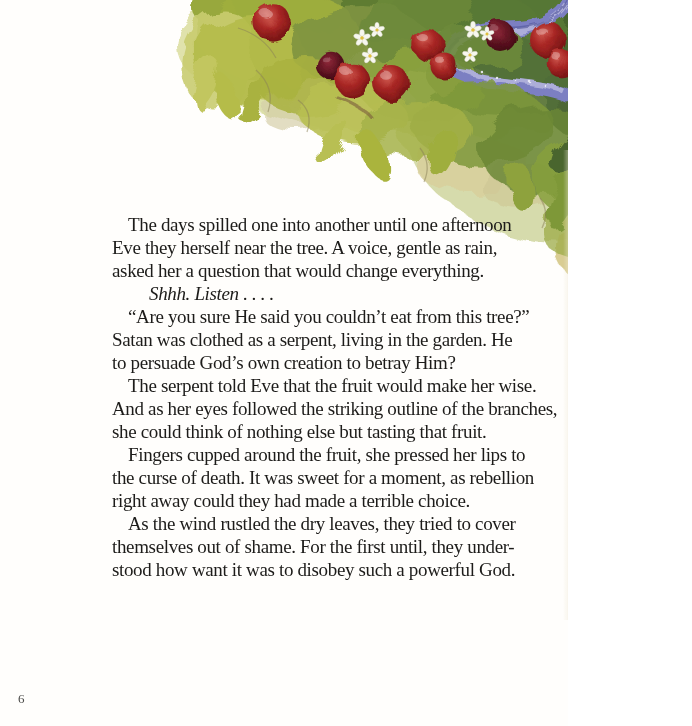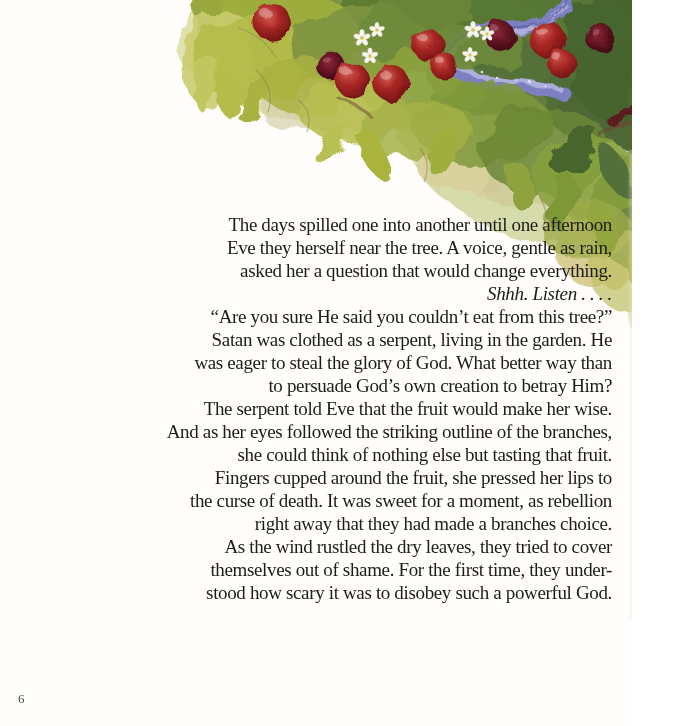--- a/index.html
+++ b/index.html
@@ -1,34 +1,33 @@
 <!DOCTYPE html>
 <html><head>
 <meta charset="utf-8">
 <style>
   html,body{margin:0;padding:0;}
   .page{
     position:relative;
-    width:632px;height:726px;
+    width:568px;height:726px;
     background:#fffefc;
     overflow:hidden;
     font-family:"Liberation Serif", serif;
-    text-align:right;
   }
   .illustration{
     position:absolute;top:0;left:0;width:692px;height:345px;
   }
   .text-block{
     position:absolute;left:112px;top:213px;width:500px;
     font-size:19px;line-height:23px;letter-spacing:-0.35px;
     color:#1d1c1a;
   }
   .line{white-space:nowrap;}
   .line.indent{text-indent:16px;}
-  .line.italic{font-style:italic;}
+  .line.italic{font-style:italic;margin-left:21px;}
   .page-number{
     position:absolute;left:18px;top:691px;
     font-size:13px;color:#4a4a48;
   }
   .page-edge{
     position:absolute;right:0;top:150px;width:5px;height:470px;
     background:linear-gradient(to left,#efe9d6,rgba(255,255,255,0));
     opacity:.4;
   }
 </style>
@@ -185,29 +184,28 @@
     </g>
   </svg>
 
   <div class="text-block">
     <div class="line indent">The days spilled one into another until one afternoon</div>
     <div class="line">Eve they herself near the tree. A voice, gentle as rain,</div>
     <div class="line">asked her a question that would change everything.</div>
     <div class="line indent italic">Shhh. Listen . . . .</div>
     <div class="line indent">“Are you sure He said you couldn’t eat from this tree?”</div>
     <div class="line">Satan was clothed as a serpent, living in the garden. He</div>
-    <div class="line">was eager to steal the glory of God. What better way than</div>
     <div class="line">to persuade God’s own creation to betray Him?</div>
     <div class="line indent">The serpent told Eve that the fruit would make her wise.</div>
     <div class="line">And as her eyes followed the striking outline of the branches,</div>
     <div class="line">she could think of nothing else but tasting that fruit.</div>
     <div class="line indent">Fingers cupped around the fruit, she pressed her lips to</div>
     <div class="line">the curse of death. It was sweet for a moment, as rebellion</div>
-    <div class="line">right away that they had made a branches choice.</div>
+    <div class="line">right away could they had made a terrible choice.</div>
     <div class="line indent">As the wind rustled the dry leaves, they tried to cover</div>
-    <div class="line">themselves out of shame. For the first time, they under-</div>
-    <div class="line">stood how scary it was to disobey such a powerful God.</div>
+    <div class="line">themselves out of shame. For the first until, they under-</div>
+    <div class="line">stood how want it was to disobey such a powerful God.</div>
   </div>
 
   <div class="page-number">6</div>
 
   <div class="page-edge"></div>
 </div>
 
 </body></html>

